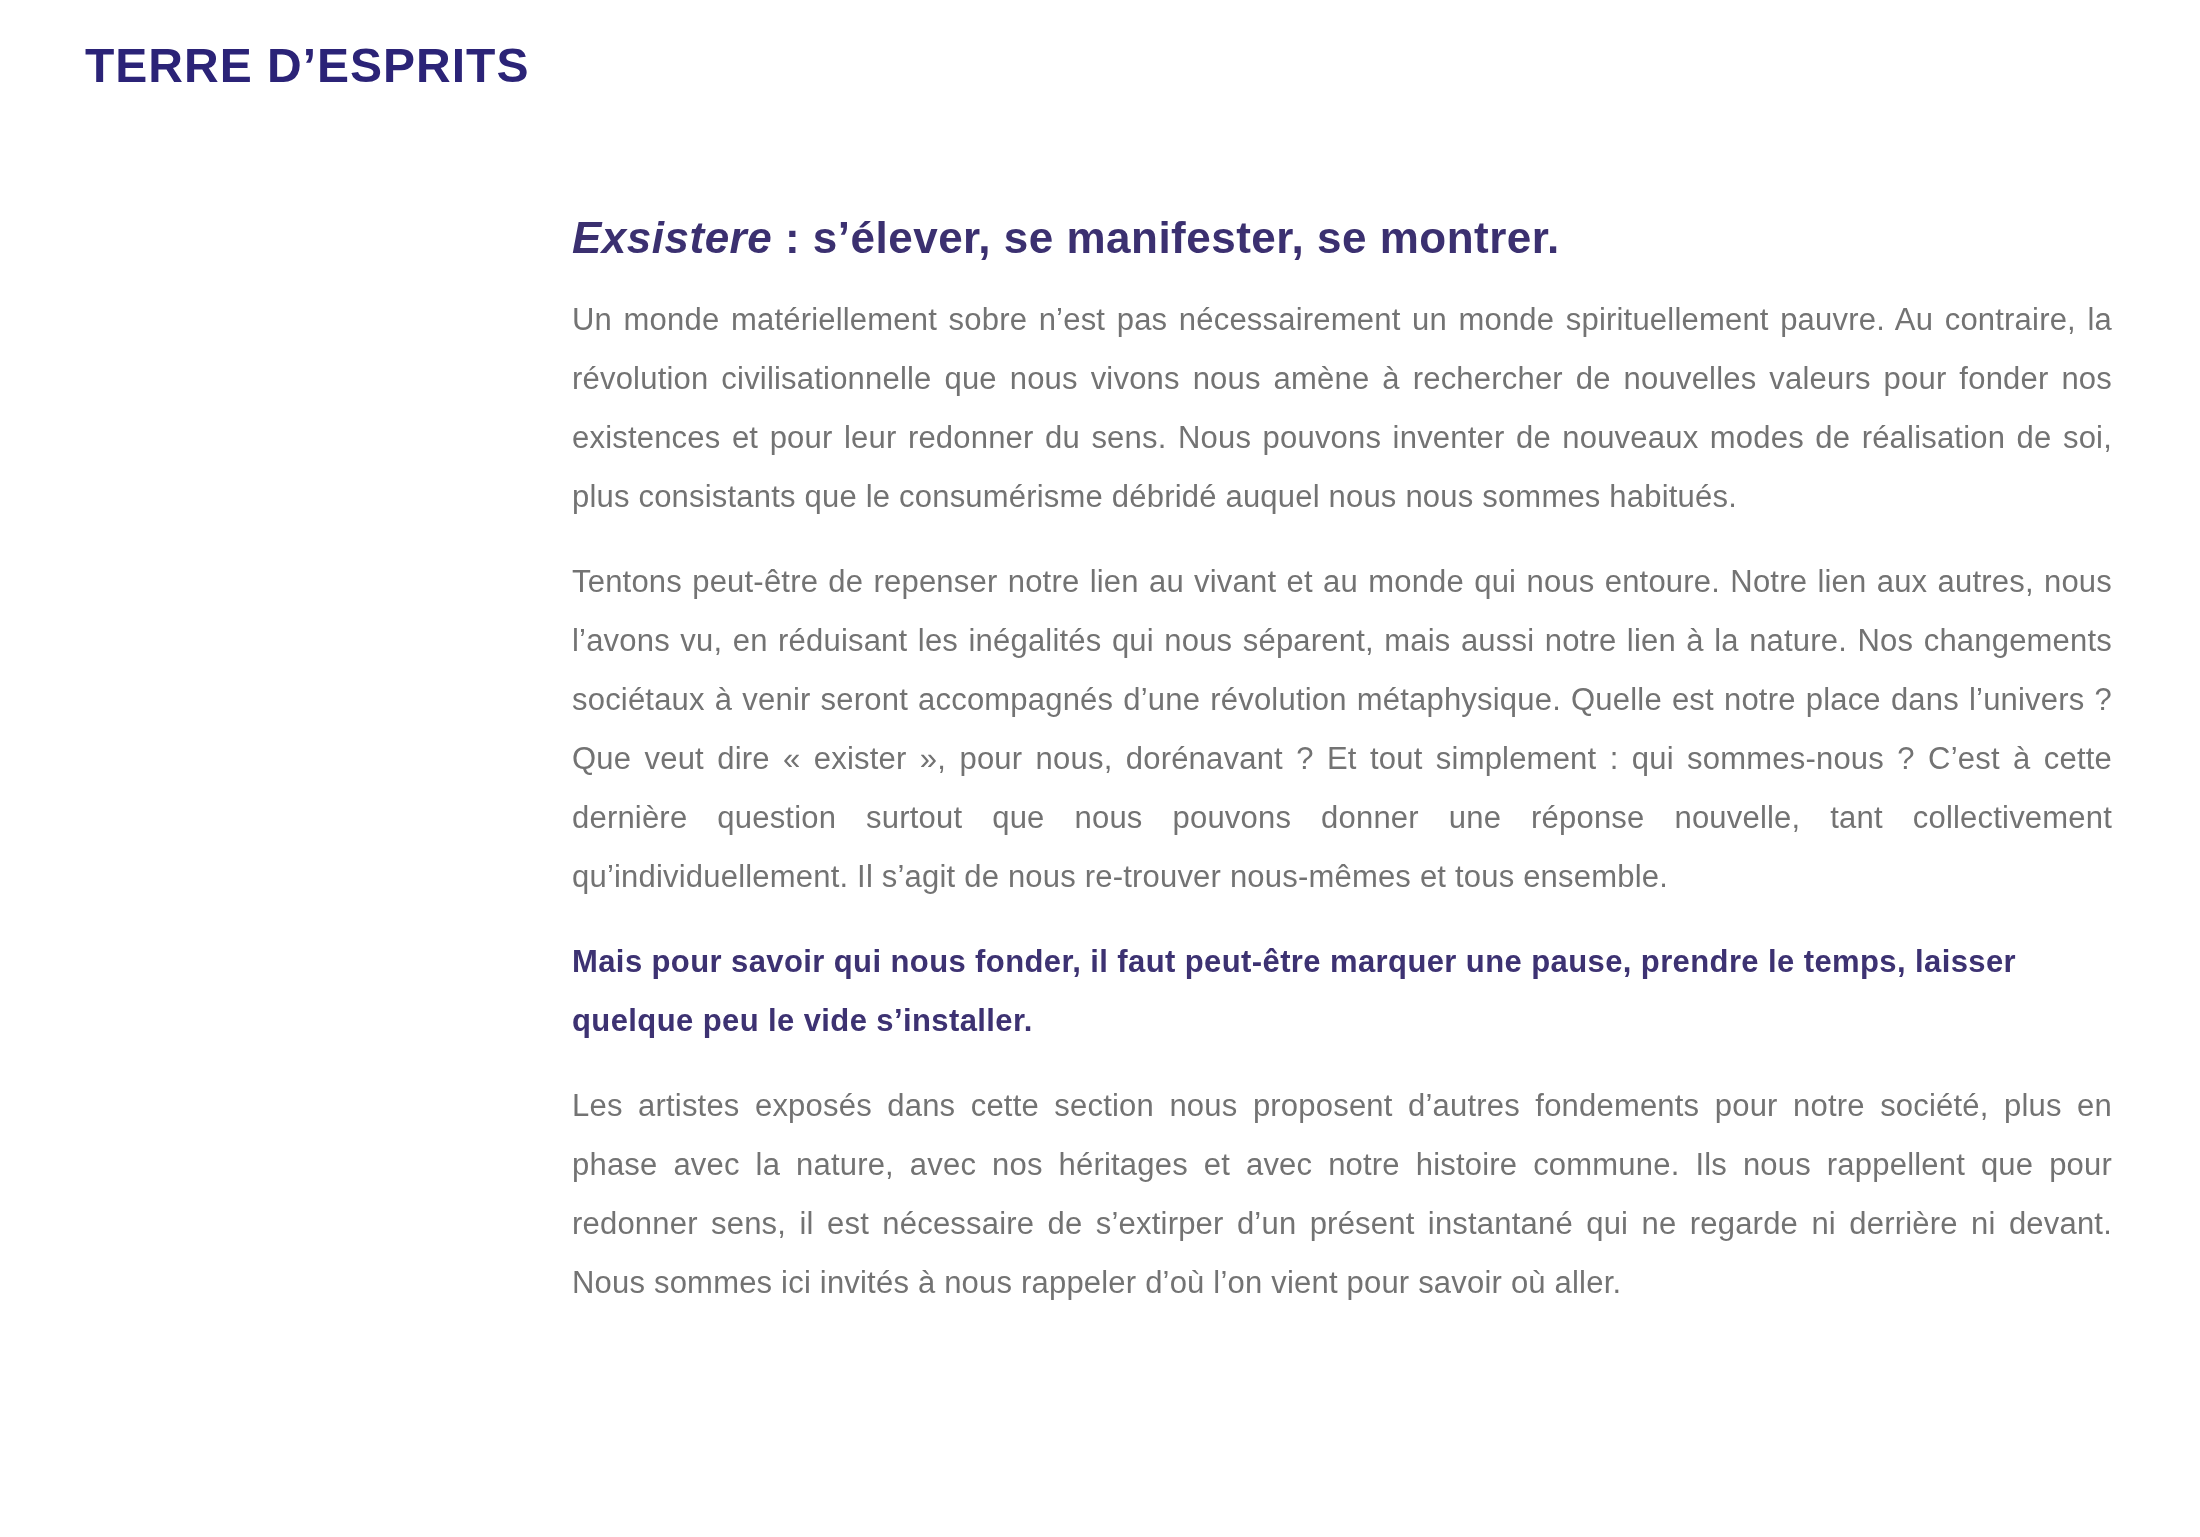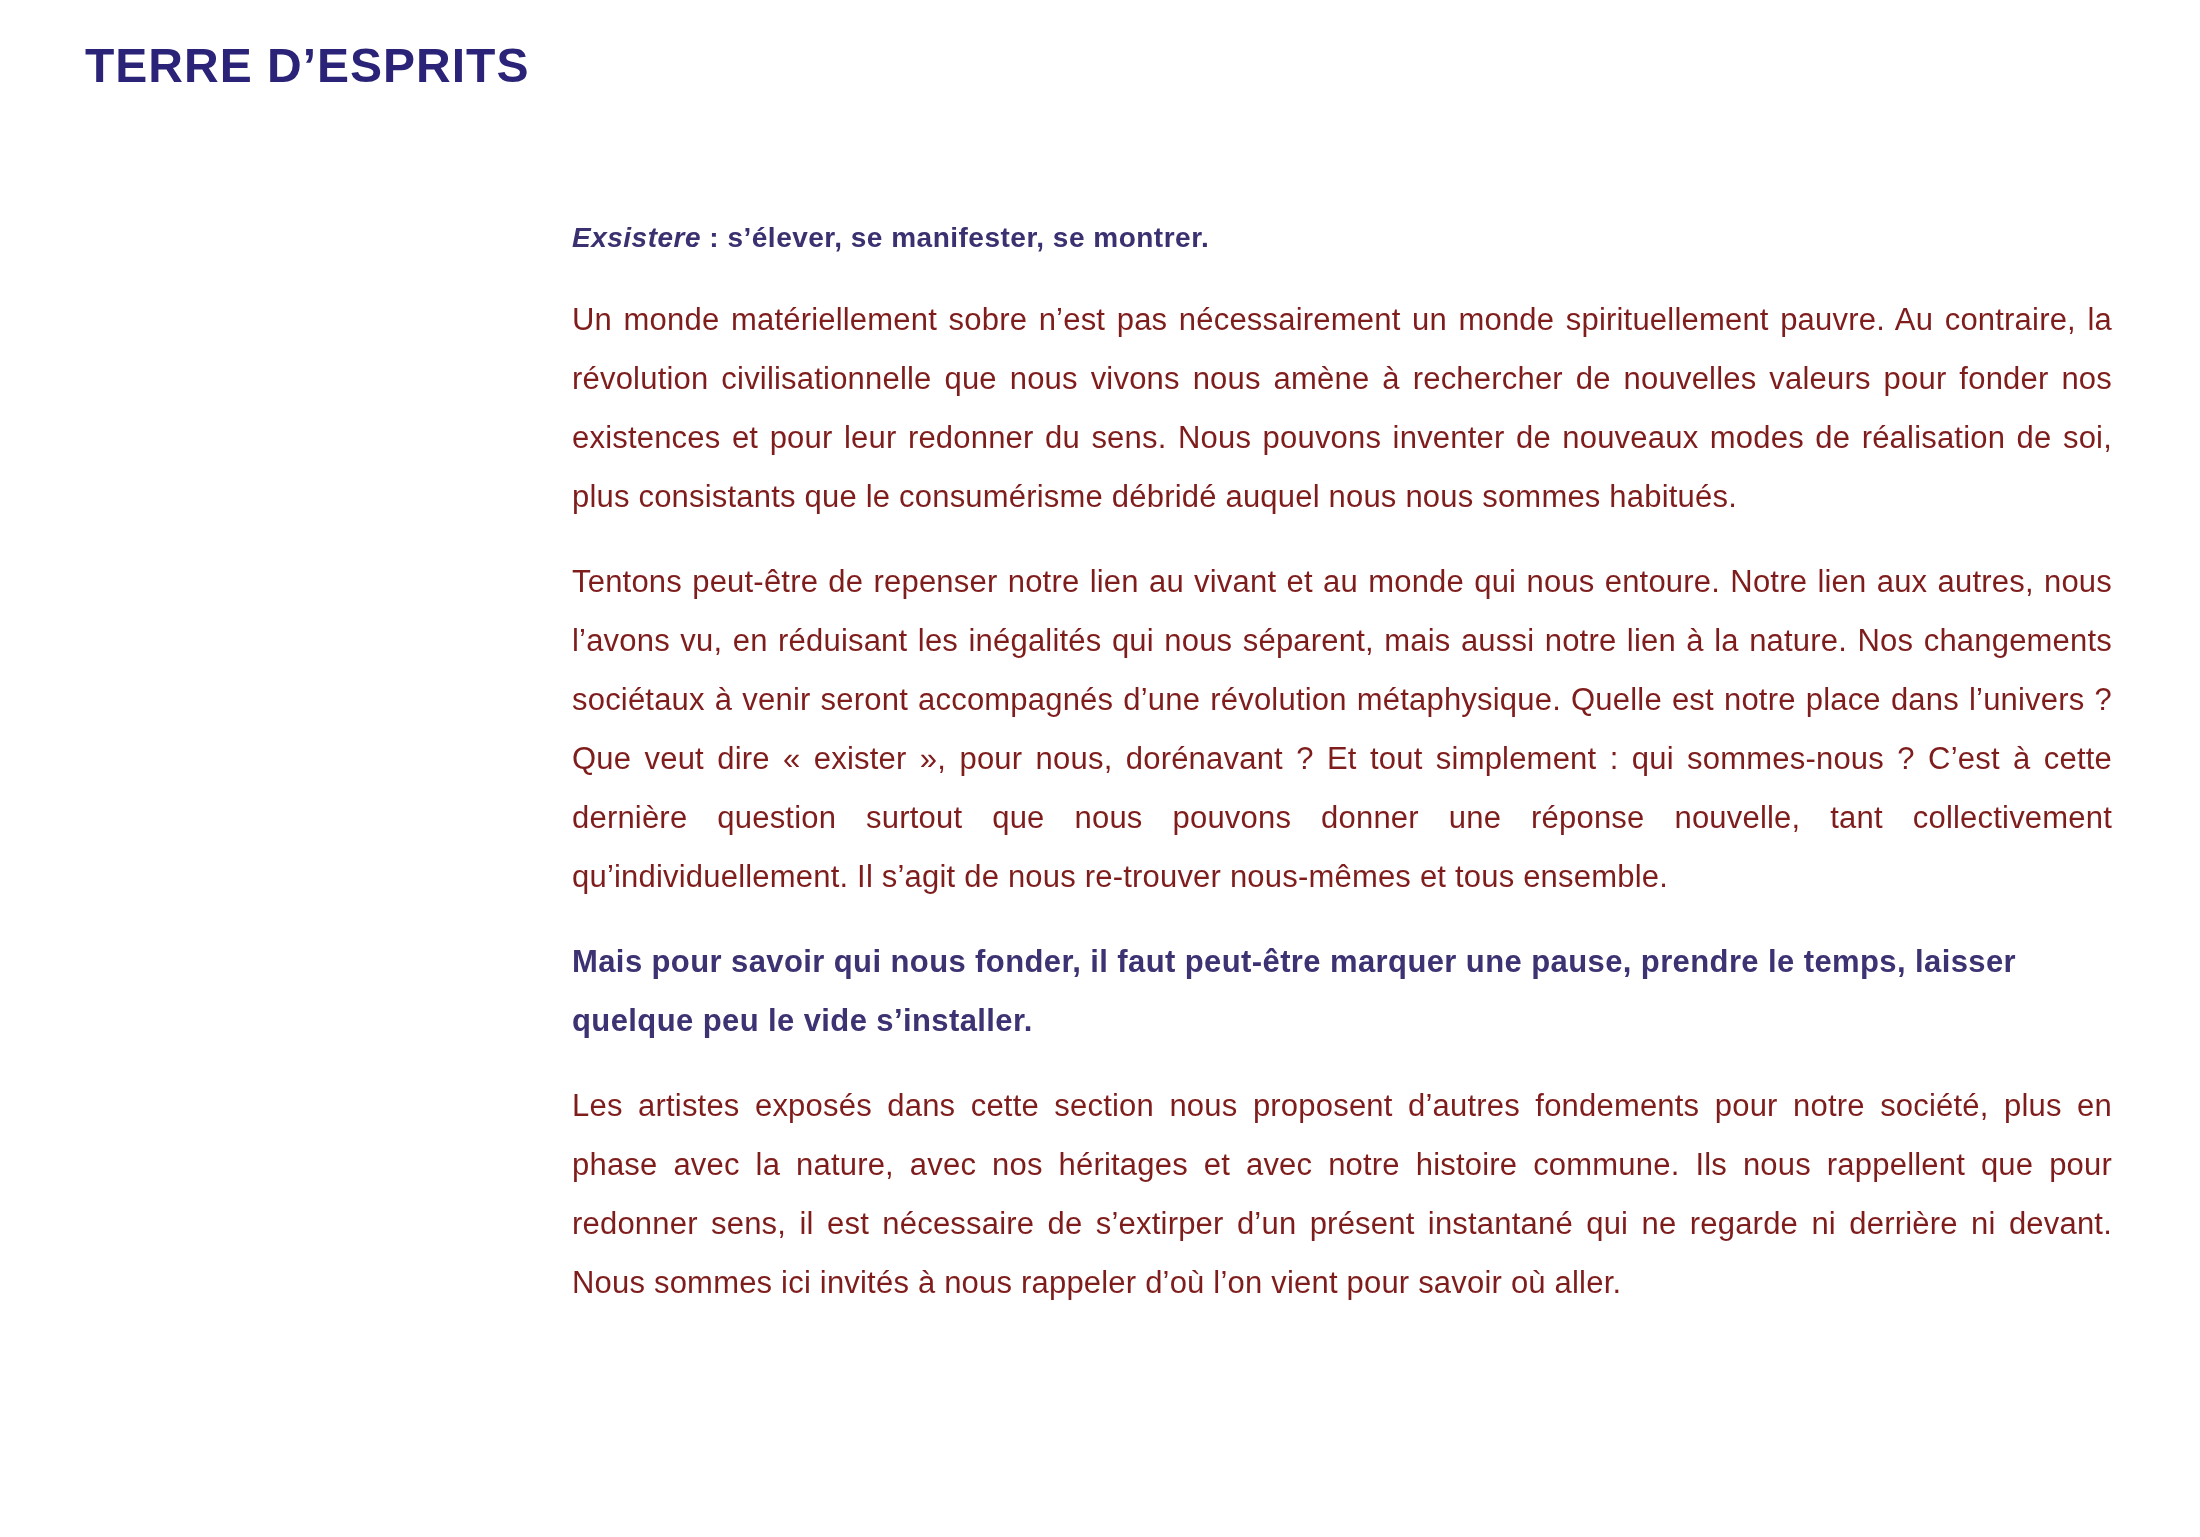--- a/index.html
+++ b/index.html
@@ -28,34 +28,34 @@
     margin: 0;
   }
   .text-column {
     position: absolute;
     left: 572px;
     top: 212px;
     width: 1540px;
   }
   .lead-sentence {
     margin: 0 0 26px 0;
-    font-size: 28px;
+    font-size: 44px;
     line-height: 52px;
     font-weight: 700;
     color: #3b3070;
     letter-spacing: 0.5px;
   }
   .lead-sentence .latin {
     font-style: italic;
   }
   .para {
     margin: 0 0 26px 0;
     font-size: 31px;
     line-height: 59px;
-    color: #7f1d1d;
+    color: #737373;
     text-align: justify;
     letter-spacing: 0.2px;
   }
   .para.emphasis {
     font-weight: 700;
     color: #3d3272;
     text-align: left;
     letter-spacing: 0.4px;
   }
 </style>

